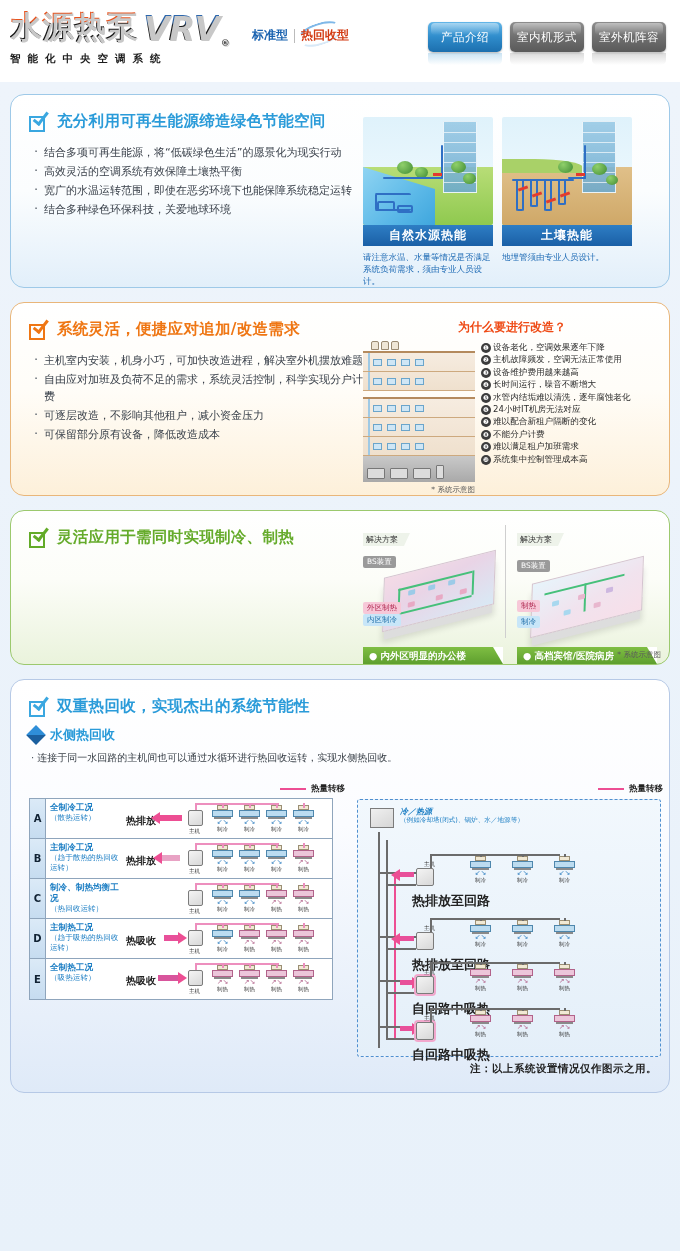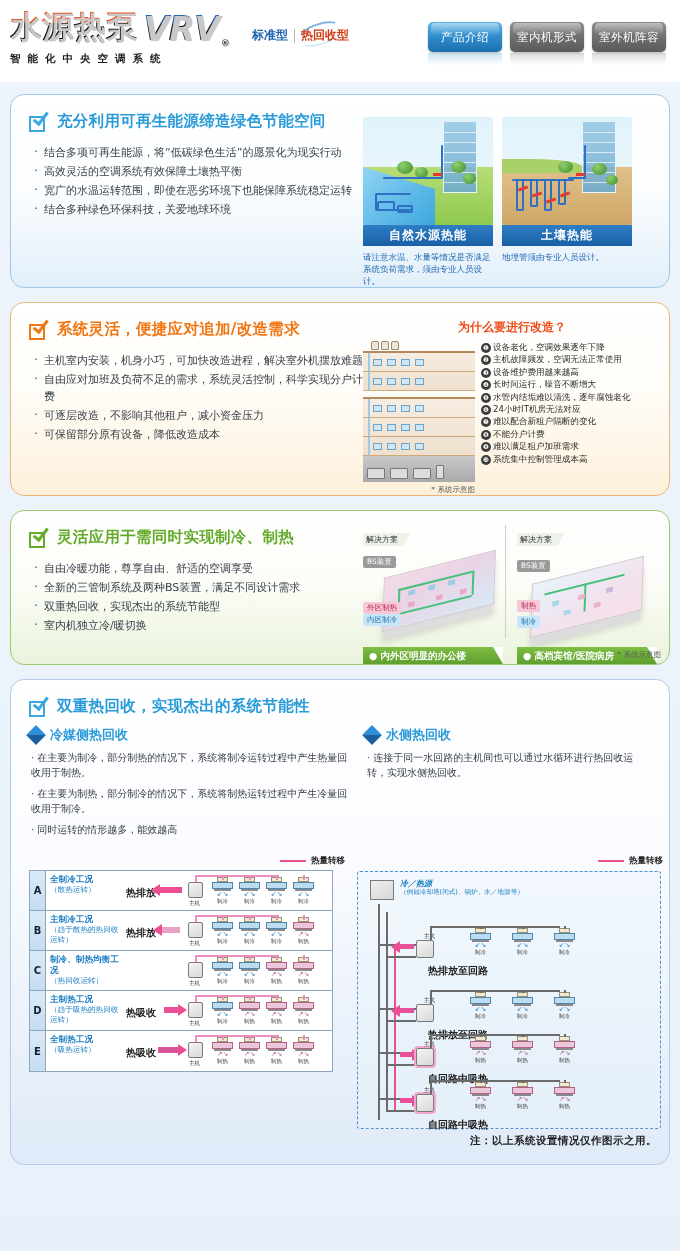--- a/index.html
+++ b/index.html
@@ -241,21 +241,21 @@
   .iu.hot .ar { color:#b2628a; }
   .pipe2 { position:absolute; background:#ed8fbe; }
 
   
   .bigdia { margin:4px 8px 0 6px; border:1.5px dashed #4f8fd0; border-radius:3px;
             background:linear-gradient(180deg,#f2f8fd,#e4eff9); height:258px; position:relative; }
   .src { position:absolute; left:12px; top:8px; width:24px; height:20px; background:linear-gradient(150deg,#f0f0f0,#d6d6d6); border:1px solid #7b7b7b; }
   .src-lbl1 { position:absolute; left:42px; top:6px; font-size:8px; font-weight:bold; color:#1e7fc4;font-style:italic; }
   .src-lbl2 { position:absolute; left:42px; top:16px; font-size:6.6px; color:#1e7fc4; }
   .bank { position:absolute; left:14px; }
-  .bank .hlbl { position:absolute; font-size:10px; font-weight:bold; color:#222; white-space:nowrap;margin-left:16px; }
+  .bank .hlbl { position:absolute; font-size:13px; font-weight:bold; color:#222; white-space:nowrap; }
   .vline { position:absolute; width:1.5px; background:#6b6b6b; }
   .hline { position:absolute; height:1.5px; background:#6b6b6b; }
   .vpink { position:absolute; width:1.5px; background:#ed4e93; }
   .final-note { text-align:right; font-size:10.5px; font-weight:bold; color:#222; margin:5px 12px 0 0; letter-spacing:.5px; }
 </style>
 </head>
 <body>
 
 <div id="page">
 
@@ -464,26 +464,20 @@
   <div class="card green">
     <div class="s3">
       <div class="s3-left">
         <div class="card-head">
           <div class="chk g">
               <div class="bx"></div>
               <div class="tk"></div>
             </div>
           <div class="card-title g">灵活应用于需同时实现制冷、制热</div>
         </div>
-        <ul class="bullets">
-          <li>自由冷暖功能，尊享自由、舒适的空调享受</li>
-          <li>全新的三管制系统及两种BS装置，满足不同设计需求</li>
-          <li>双重热回收，实现杰出的系统节能型</li>
-          <li>室内机独立冷/暖切换</li>
-        </ul>
       </div>
       <div class="s3-right">
         <div class="sol">
           <span class="sol-tag">解决方案</span>
           <div class="sol-3d">
             <div class="slab">
               <div class="gl" style="left:14px;top:14px;width:74px"></div>
               <div class="gl" style="left:14px;top:38px;width:74px"></div>
               <div class="gv" style="left:14px;top:14px;height:24px"></div>
               <div class="gv" style="left:88px;top:14px;height:24px"></div>
@@ -527,29 +521,20 @@
   <div class="card blue2 s4">
     <div class="card-head">
       <div class="chk b">
           <div class="bx"></div>
           <div class="tk"></div>
         </div>
       <div class="card-title b2">双重热回收，实现杰出的系统节能性</div>
     </div>
 
     <div class="s4-cols">
-      <div class="s4-col wide">
-        <div class="sub-head">
-          <div class="diamond"></div>
-          <div class="sub-title">冷媒侧热回收</div>
-        </div>
-        <div class="para">在主要为制冷，部分制热的情况下，系统将制冷运转过程中产生热量回收用于制热。</div>
-        <div class="para">在主要为制热，部分制冷的情况下，系统将制热运转过程中产生冷量回收用于制冷。</div>
-        <div class="para">同时运转的情形越多，能效越高</div>
-      </div>
       <div class="s4-col">
         <div class="sub-head">
           <div class="diamond"></div>
           <div class="sub-title">水侧热回收</div>
         </div>
         <div class="para">连接于同一水回路的主机间也可以通过水循环进行热回收运转，实现水侧热回收。</div>
       </div>
     </div>
 
     <div style="display:flex; margin-top:6px;">

